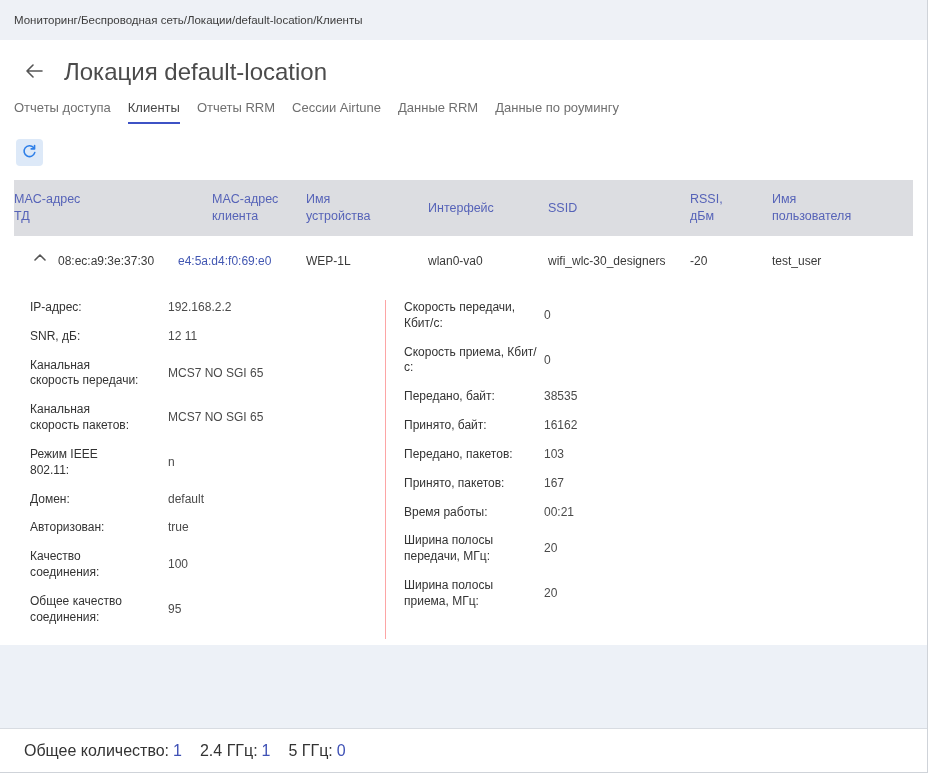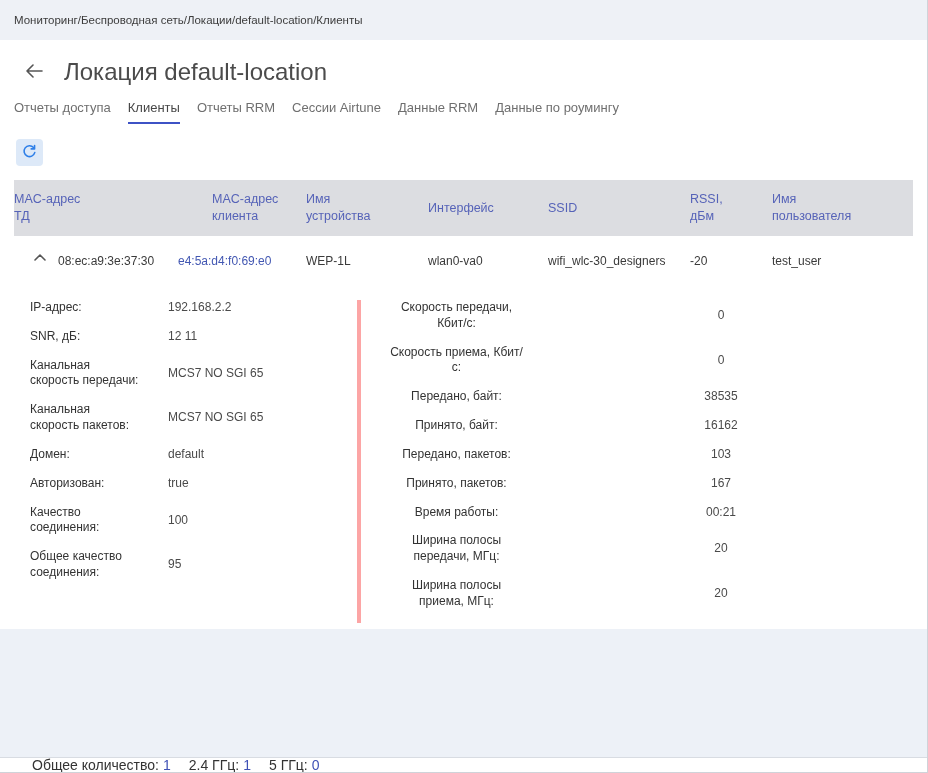--- a/index.html
+++ b/index.html
@@ -98,55 +98,55 @@
     cursor: pointer;
   }
   .cell-first { display: flex; padding-left: 20px; }
   .chevron { margin-right: 12px; display: inline-flex; cursor: pointer; }
   .link { color: #4257b2; text-decoration: none; cursor: pointer; }
   
   .details {
     display: flex;
     margin: 0 14px;
     padding: 14px 0 6px 0;
+    gap: 28px;
   }
   .pane-left {
     width: 343px;
     flex: 0 0 auto;
     padding-left: 16px;
     padding-right: 10px;
   }
   .pane-right {
     flex: 1;
-    border-left: 4px solid #fca5a5;
-    padding-left: 28px;
-    text-align: center;
+    border-left: 1px solid #fca5a5;
+    padding-left: 18px;
   }
   .detail-row {
     display: grid;
     grid-template-columns: 110px 1fr;
     column-gap: 28px;
     align-items: center;
     margin-bottom: 13px;
     font-size: 12px;
   }
   .pane-right .detail-row { grid-template-columns: 135px 1fr; column-gap: 5px; }
   .detail-label { color: #333333; line-height: 1.32; }
   .detail-value { color: #4a4a4a; line-height: 1.32; }
   
   .spacer { flex: 1 1 auto; background: #edf1f7; }
   .footer {
     flex: 0 0 auto;
-    height: 15px;
+    height: 44px;
     background: #ffffff;
     border-top: 1px solid #d8dce2;
     display: flex;
     align-items: center;
-    padding-left: 32px;
-    font-size: 14px;
+    padding-left: 24px;
+    font-size: 16px;
   }
   .footer-group { margin-right: 18px; white-space: nowrap; }
   .footer-label { color: #333333; }
   .footer-value { color: #3f51b5; margin-left: 4px; }
 </style>
 </head>
 <body>
 
 <div class="page">
 
@@ -228,20 +228,24 @@
       </div>
       <div class="detail-row">
         <span class="detail-label">Канальная скорость передачи:</span>
         <span class="detail-value">MCS7 NO SGI 65</span>
       </div>
       <div class="detail-row">
         <span class="detail-label">Канальная скорость пакетов:</span>
         <span class="detail-value">MCS7 NO SGI 65</span>
       </div>
       <div class="detail-row">
+        <span class="detail-label">Режим IEEE 802.11:</span>
+        <span class="detail-value">n</span>
+      </div>
+      <div class="detail-row">
         <span class="detail-label">Домен:</span>
         <span class="detail-value">default</span>
       </div>
       <div class="detail-row">
         <span class="detail-label">Авторизован:</span>
         <span class="detail-value">true</span>
       </div>
       <div class="detail-row">
         <span class="detail-label">Качество соединения:</span>
         <span class="detail-value">100</span>

